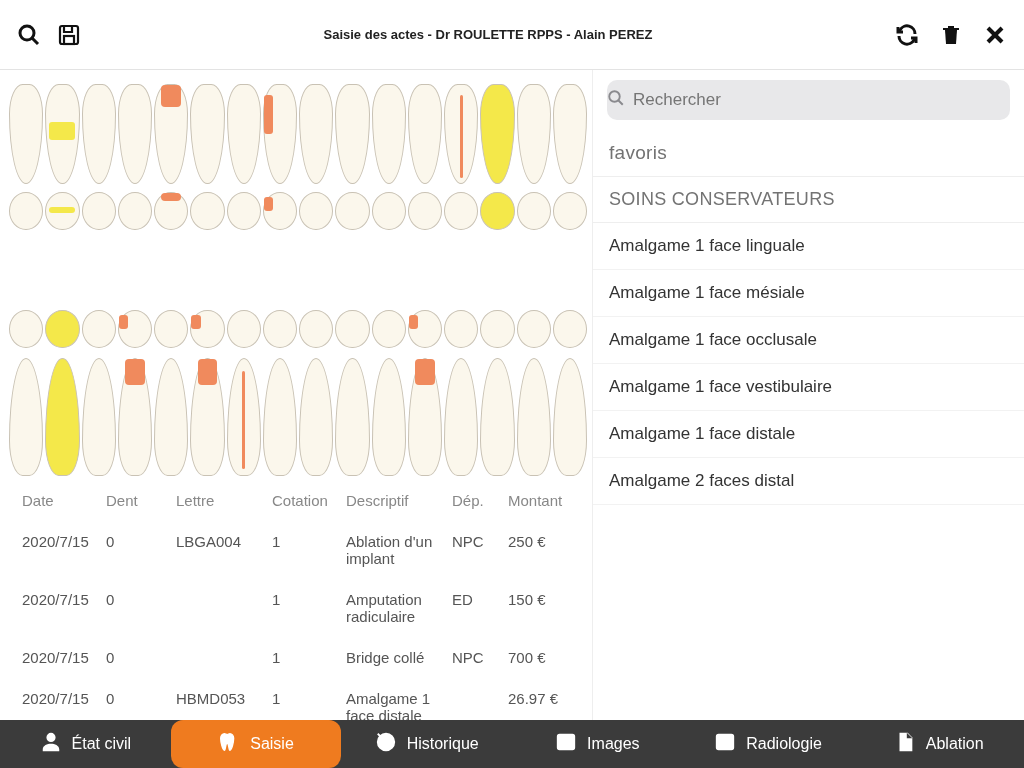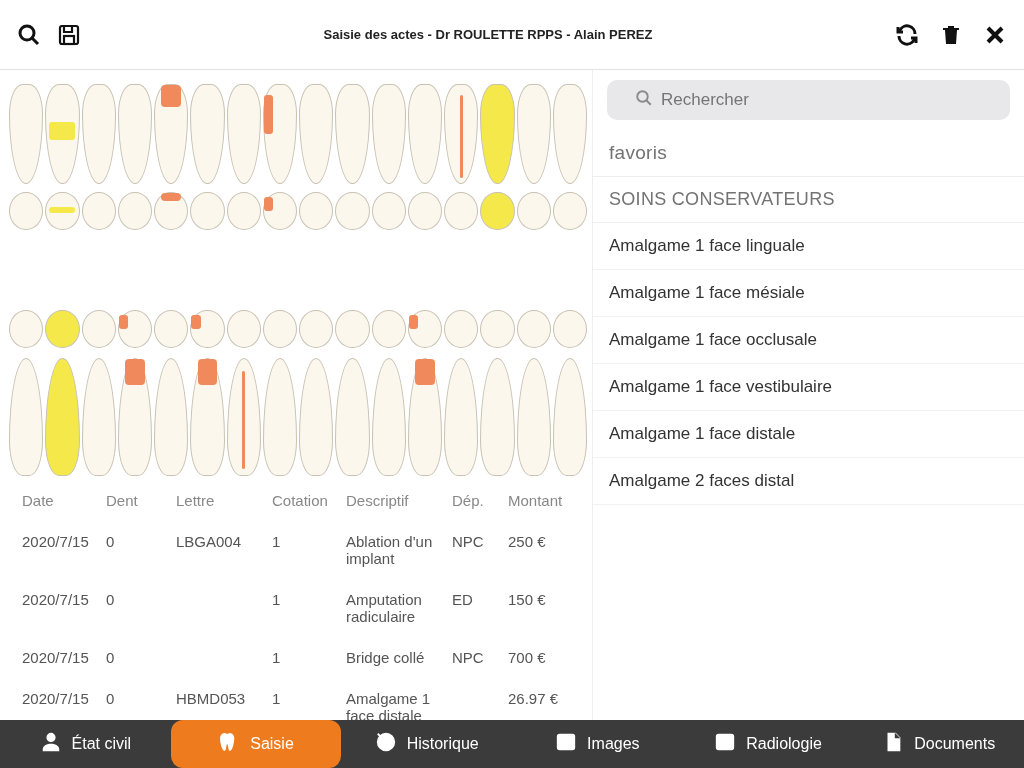--- a/index.html
+++ b/index.html
@@ -33,21 +33,21 @@
   .tooth .mark.band { top:38%; left:10%; right:10%; height:18%; background:#f4e84a; border-radius:3px; }
   .tooth .root { position:absolute; left:45%; top:10%; width:10%; bottom:5%; background:#f08a5d; border-radius:2px; }
   
   .table-wrap { flex:1; overflow:hidden; padding:0 0 0 10px; }
   table { width:100%; border-collapse:collapse; table-layout:fixed; font-size:15px; }
   th { text-align:left; font-weight:400; color:#888; padding:8px 4px 12px 4px; }
   td { padding:12px 4px; color:#555; vertical-align:top; }
   col.c-date{width:84px}col.c-dent{width:70px}col.c-lettre{width:96px}col.c-cot{width:74px}col.c-desc{width:auto}col.c-dep{width:56px}col.c-mont{width:84px}
   
   .search-wrap { padding:10px 14px; }
-  .search-field { background:#e8e8ea; border-radius:10px; height:40px; display:flex; align-items:center; padding:0 28px; gap:8px; }
+  .search-field { background:#e8e8ea; border-radius:10px; height:40px; display:flex; align-items:center; padding:0 0; gap:8px; }
   .search-field input { border:none; background:transparent; font-size:17px; flex:1; outline:none; color:#555; }
   .search-field .sicon { color:#8a8a8e; }
   .cat-header { padding:12px 16px; font-size:19px; color:#737373; border-bottom:1px solid #eee; letter-spacing:.3px; }
   .cat-header.caps { text-transform:uppercase; font-size:18px; }
   .act-item { padding:13px 16px; font-size:17px; color:#333; border-bottom:1px solid #f2f2f2; cursor:pointer; }
   
   .tabbar { position:absolute; left:0; right:0; bottom:0; height:48px; background:#3b3b3b; display:flex; }
   .tab { flex:1; display:flex; align-items:center; justify-content:center; gap:10px; color:#fff; font-size:16px; cursor:pointer; }
   .tab.active { background:#ef7b1f;border-radius:12px; }
   .tab svg { width:22px; height:22px; fill:#fff; }
@@ -327,15 +327,15 @@
           <circle cx="9" cy="10" r="2" fill="#fff"></circle>
           <path d="M4 19l6-6 4 4 3-3 4 4" fill="#fff"></path>
         </svg></span>
       <span>Radiologie</span>
     </div>
     <div class="tab">
       <span><svg viewBox="0 0 24 24" fill="#fff">
           <path d="M6 2h9l5 5v15H6z"></path>
           <path d="M14 2v6h6" fill="#3b3b3b"></path>
         </svg></span>
-      <span>Documents</span>
+      <span>Ablation</span>
     </div>
   </div>
 
 </body></html>

